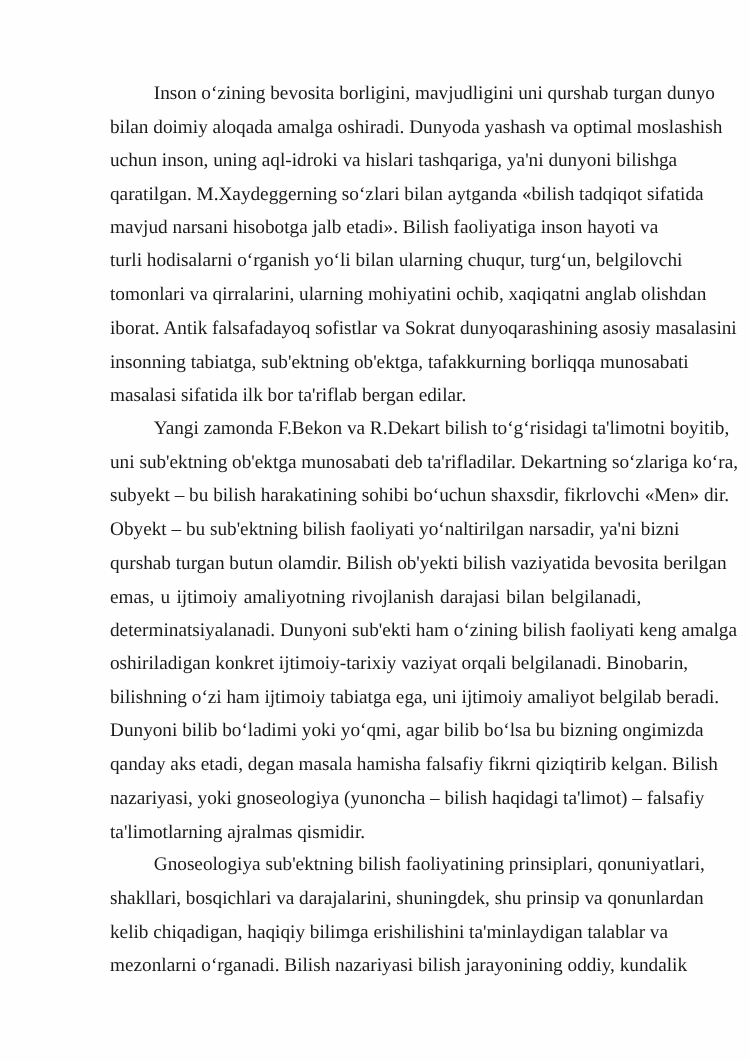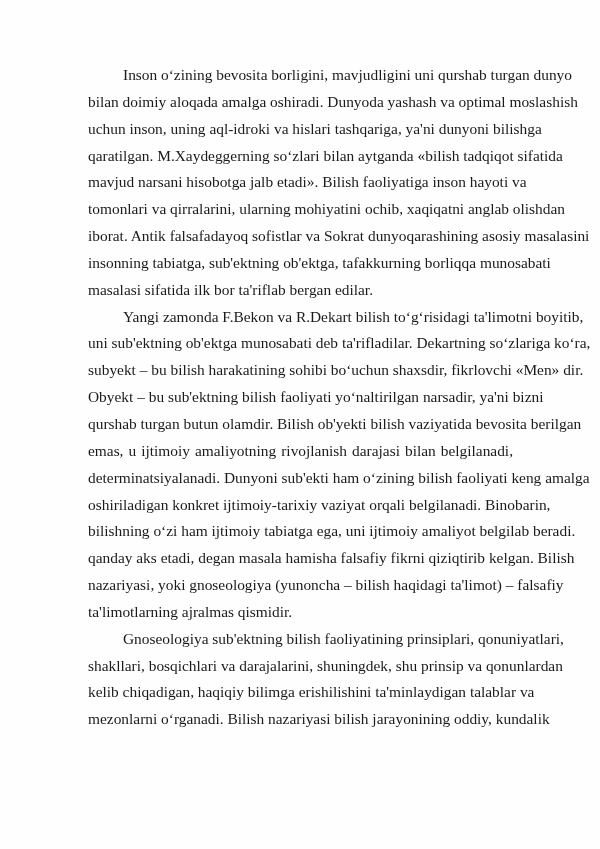--- a/index.html
+++ b/index.html
@@ -57,35 +57,37 @@
 
 <div class="page">
   <div class="text-block" id="text-block">
 
   <div class="paragraph">
         <div class="line indent"><span class="seg-n">Inson o‘zining bevosita borligini, mavjudligini uni qurshab turgan dunyo</span></div>
         <div class="line"><span class="seg-i">bilan doimiy aloqada amalga oshiradi. Dunyoda yashash va optimal moslashish</span></div>
         <div class="line"><span class="seg-i">uchun inson, uning aql-idroki va hislari tashqariga, ya'ni dunyoni bilishga</span></div>
         <div class="line"><span class="seg-n">qaratilgan. M.Xaydeggerning so‘zlari bilan aytganda «bilish tadqiqot sifatida</span></div>
         <div class="line"><span class="seg-n">mavjud narsani hisobotga jalb etadi». Bilish faoliyatiga inson hayoti va</span></div>
+        <div class="line"><span class="seg-n">turli hodisalarni o‘rganish yo‘li bilan ularning chuqur, turg‘un, belgilovchi</span></div>
         <div class="line"><span class="seg-i">tomonlari va qirralarini, ularning mohiyatini ochib, xaqiqatni anglab olishdan</span></div>
         <div class="line"><span class="seg-i">iborat. Antik falsafadayoq sofistlar va Sokrat dunyoqarashining asosiy masalasini</span></div>
         <div class="line"><span class="seg-i">insonning tabiatga, sub'ektning ob'ektga, tafakkurning borliqqa munosabati</span></div>
         <div class="line last"><span class="seg-i">masalasi sifatida ilk bor ta'riflab bergan edilar.</span></div>
       </div>
       <div class="paragraph">
         <div class="line indent"><span class="seg-n">Yangi zamonda F.Bekon va R.Dekart bilish to‘g‘risidagi ta'limotni boyitib,</span></div>
         <div class="line"><span class="seg-n">uni sub'ektning ob'ektga munosabati deb ta'rifladilar. Dekartning so‘zlariga ko‘ra,</span></div>
         <div class="line"><span class="seg-i">subyekt</span><span class="seg-n"> – bu bilish harakatining sohibi bo‘uchun shaxsdir, fikrlovchi «Men» dir.</span></div>
         <div class="line"><span class="seg-i">Obyekt</span><span class="seg-n"> – bu sub'ektning bilish faoliyati yo‘naltirilgan narsadir, ya'ni bizni</span></div>
         <div class="line"><span class="seg-i">qurshab turgan butun olamdir. Bilish ob'yekti bilish vaziyatida bevosita berilgan</span></div>
         <div class="line"><span class="seg-i">emas, u ijtimoiy amaliyotning rivojlanish darajasi bilan belgilanadi,</span></div>
         <div class="line"><span class="seg-i">determinatsiyalanadi. Dunyoni sub'ekti ham o‘</span><span class="seg-n">zining bilish faoliyati keng amalga</span></div>
         <div class="line"><span class="seg-i">oshiriladigan konkret ijtimoiy-tarixiy vaziyat orqali belgilanadi. Binobarin,</span></div>
         <div class="line"><span class="seg-n">bilishning o‘zi ham ijtimoiy tabiatga ega, uni ijtimoiy amaliyot belgilab beradi.</span></div>
+        <div class="line"><span class="seg-n">Dunyoni bilib bo‘ladimi yoki yo‘qmi, agar bilib bo‘lsa bu bi</span><span class="seg-i">zning ongimizda</span></div>
         <div class="line"><span class="seg-i">qanday aks etadi, degan masala hamisha falsafiy fikrni qiziqtirib kelgan. Bilish</span></div>
         <div class="line"><span class="seg-i">nazariyasi, yoki gnoseologiya (yunoncha – bilish haqidagi ta'limot) – falsafiy</span></div>
         <div class="line last"><span class="seg-i">ta'limotlarning ajralmas qismidir.</span></div>
       </div>
       <div class="paragraph">
         <div class="line indent"><span class="seg-i">Gnoseologiya sub'ektning bilish faoliyatining prinsiplari, qonuniyatlari,</span></div>
         <div class="line"><span class="seg-i">shakllari, bosqichlari va darajalarini, shuningdek, shu prinsip va qonunlardan</span></div>
         <div class="line"><span class="seg-i">kelib chiqadigan, haqiqiy bilimga erishilishini ta'minlaydigan talablar va</span></div>
         <div class="line"><span class="seg-i">mezonlarni o‘rganadi. Bilish nazariyasi bilish jarayonining oddiy, kundalik</span></div>
       </div>

